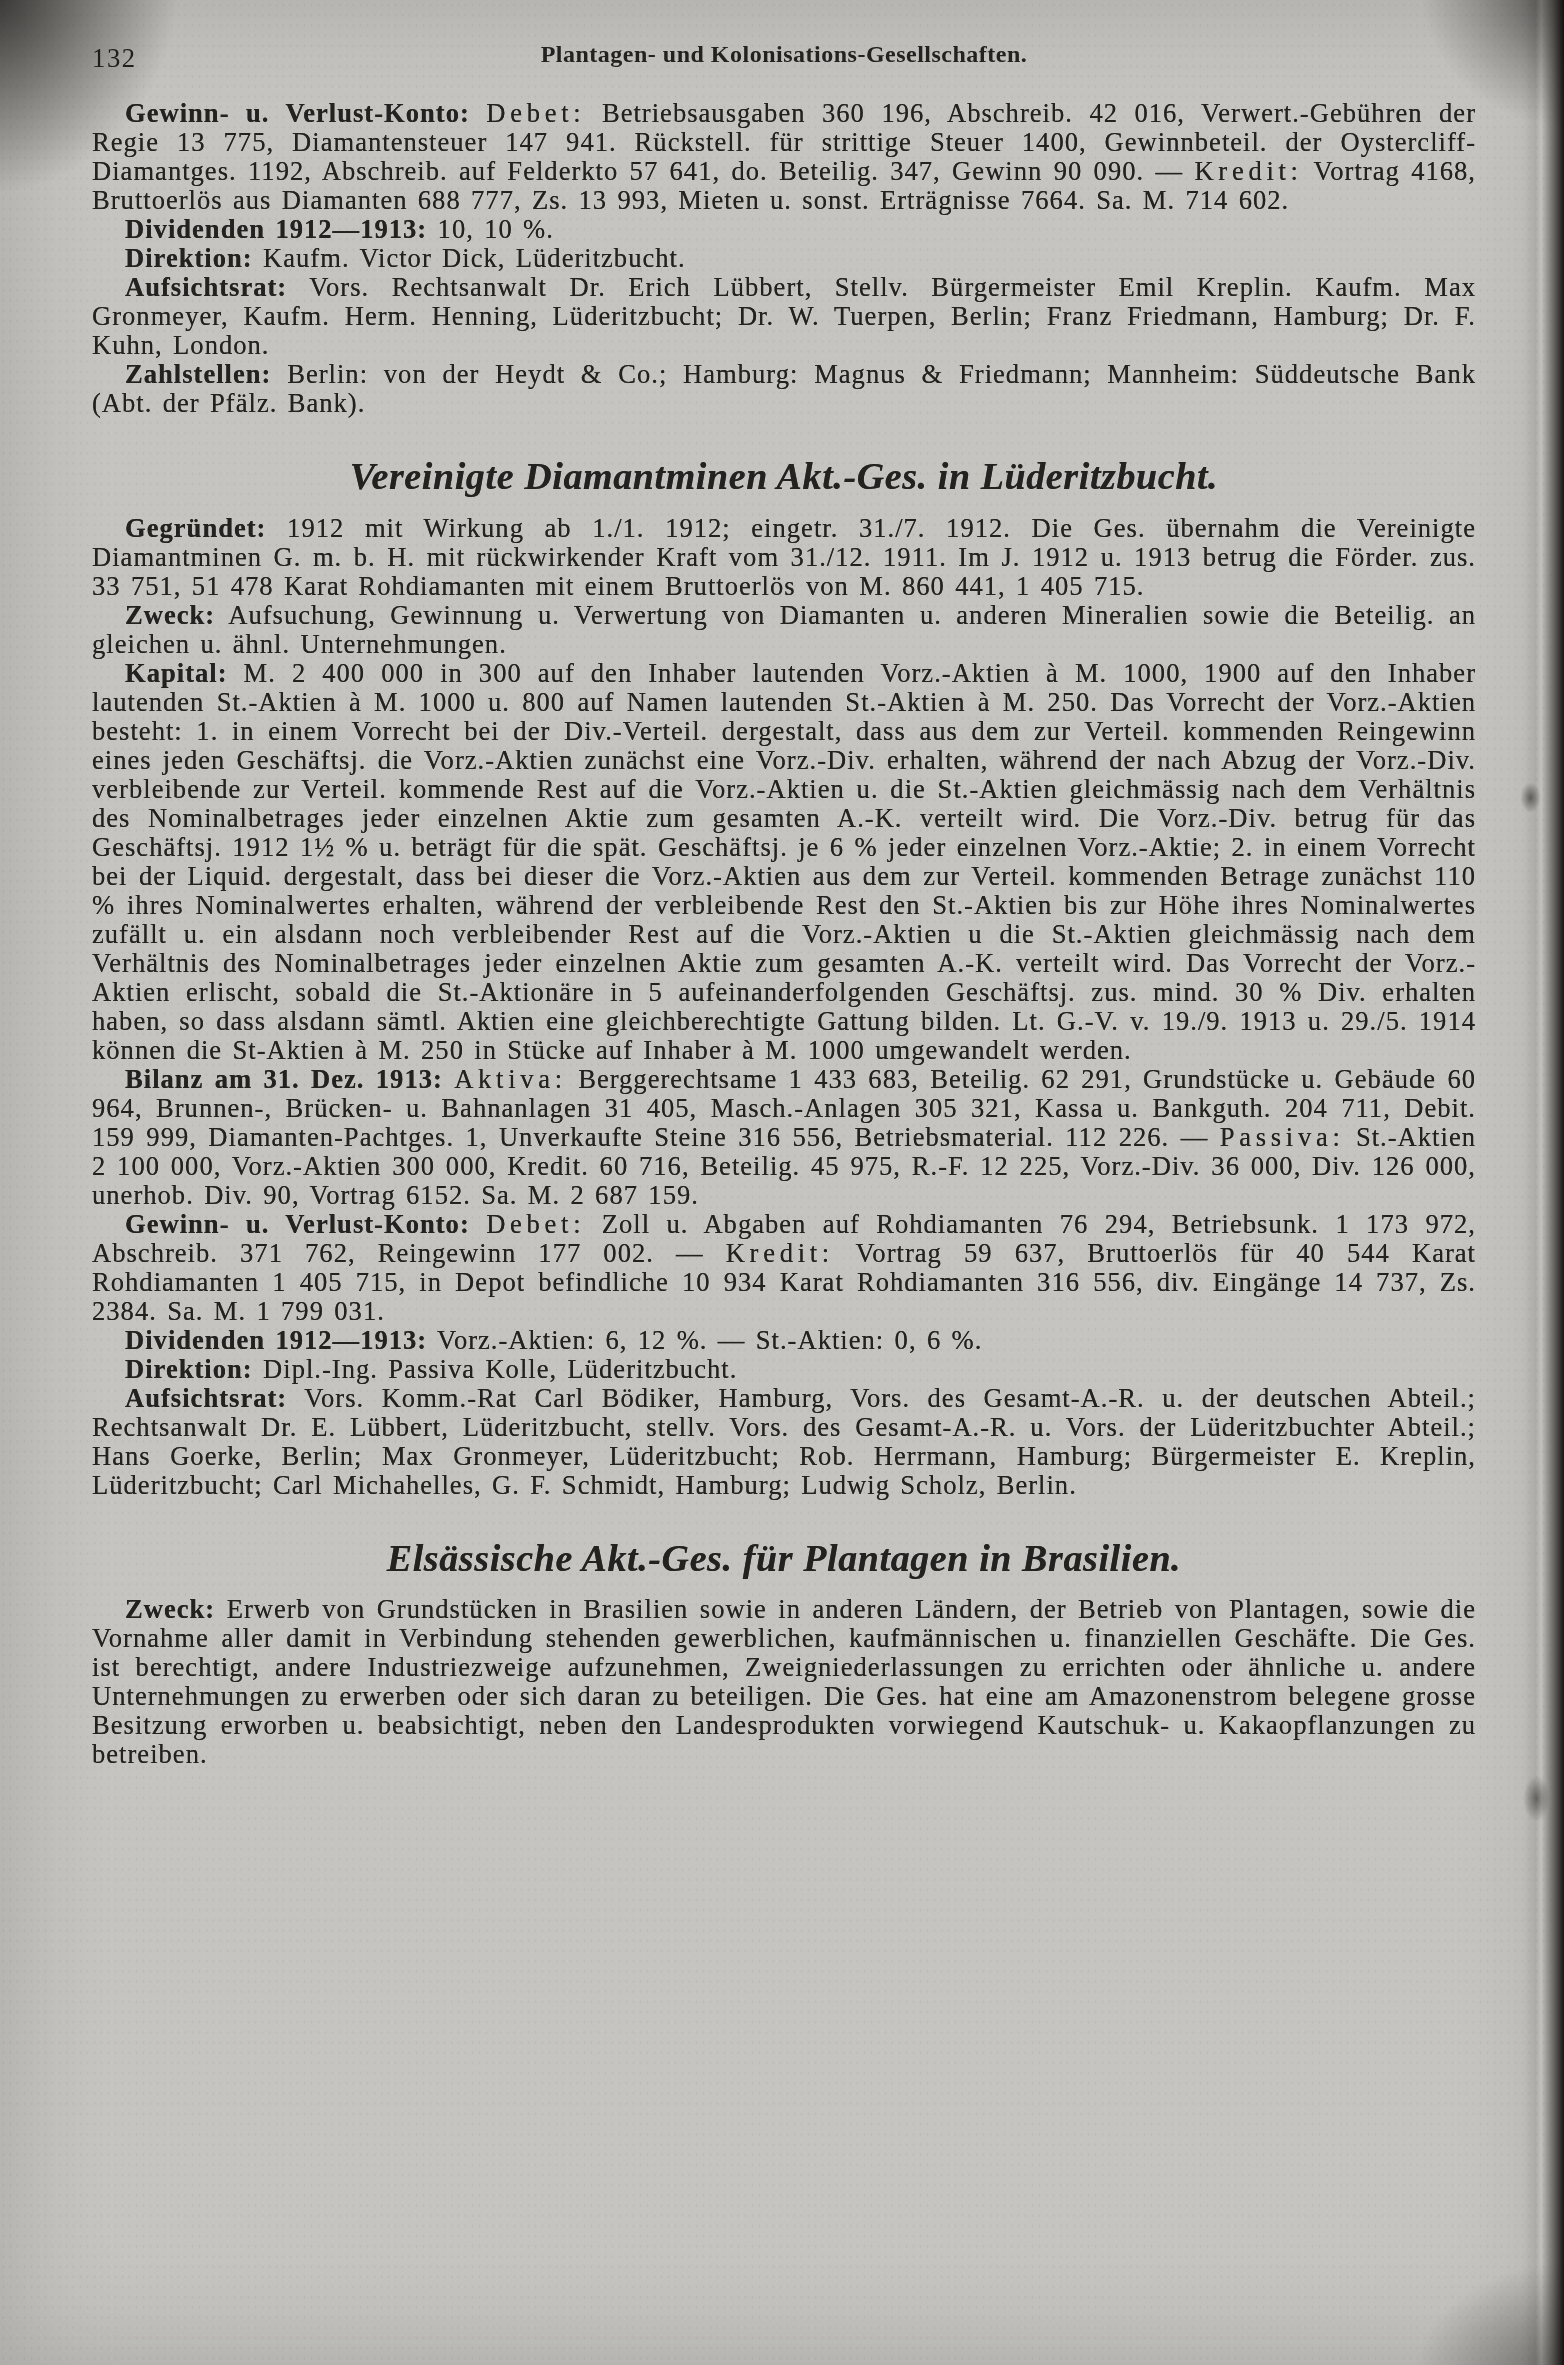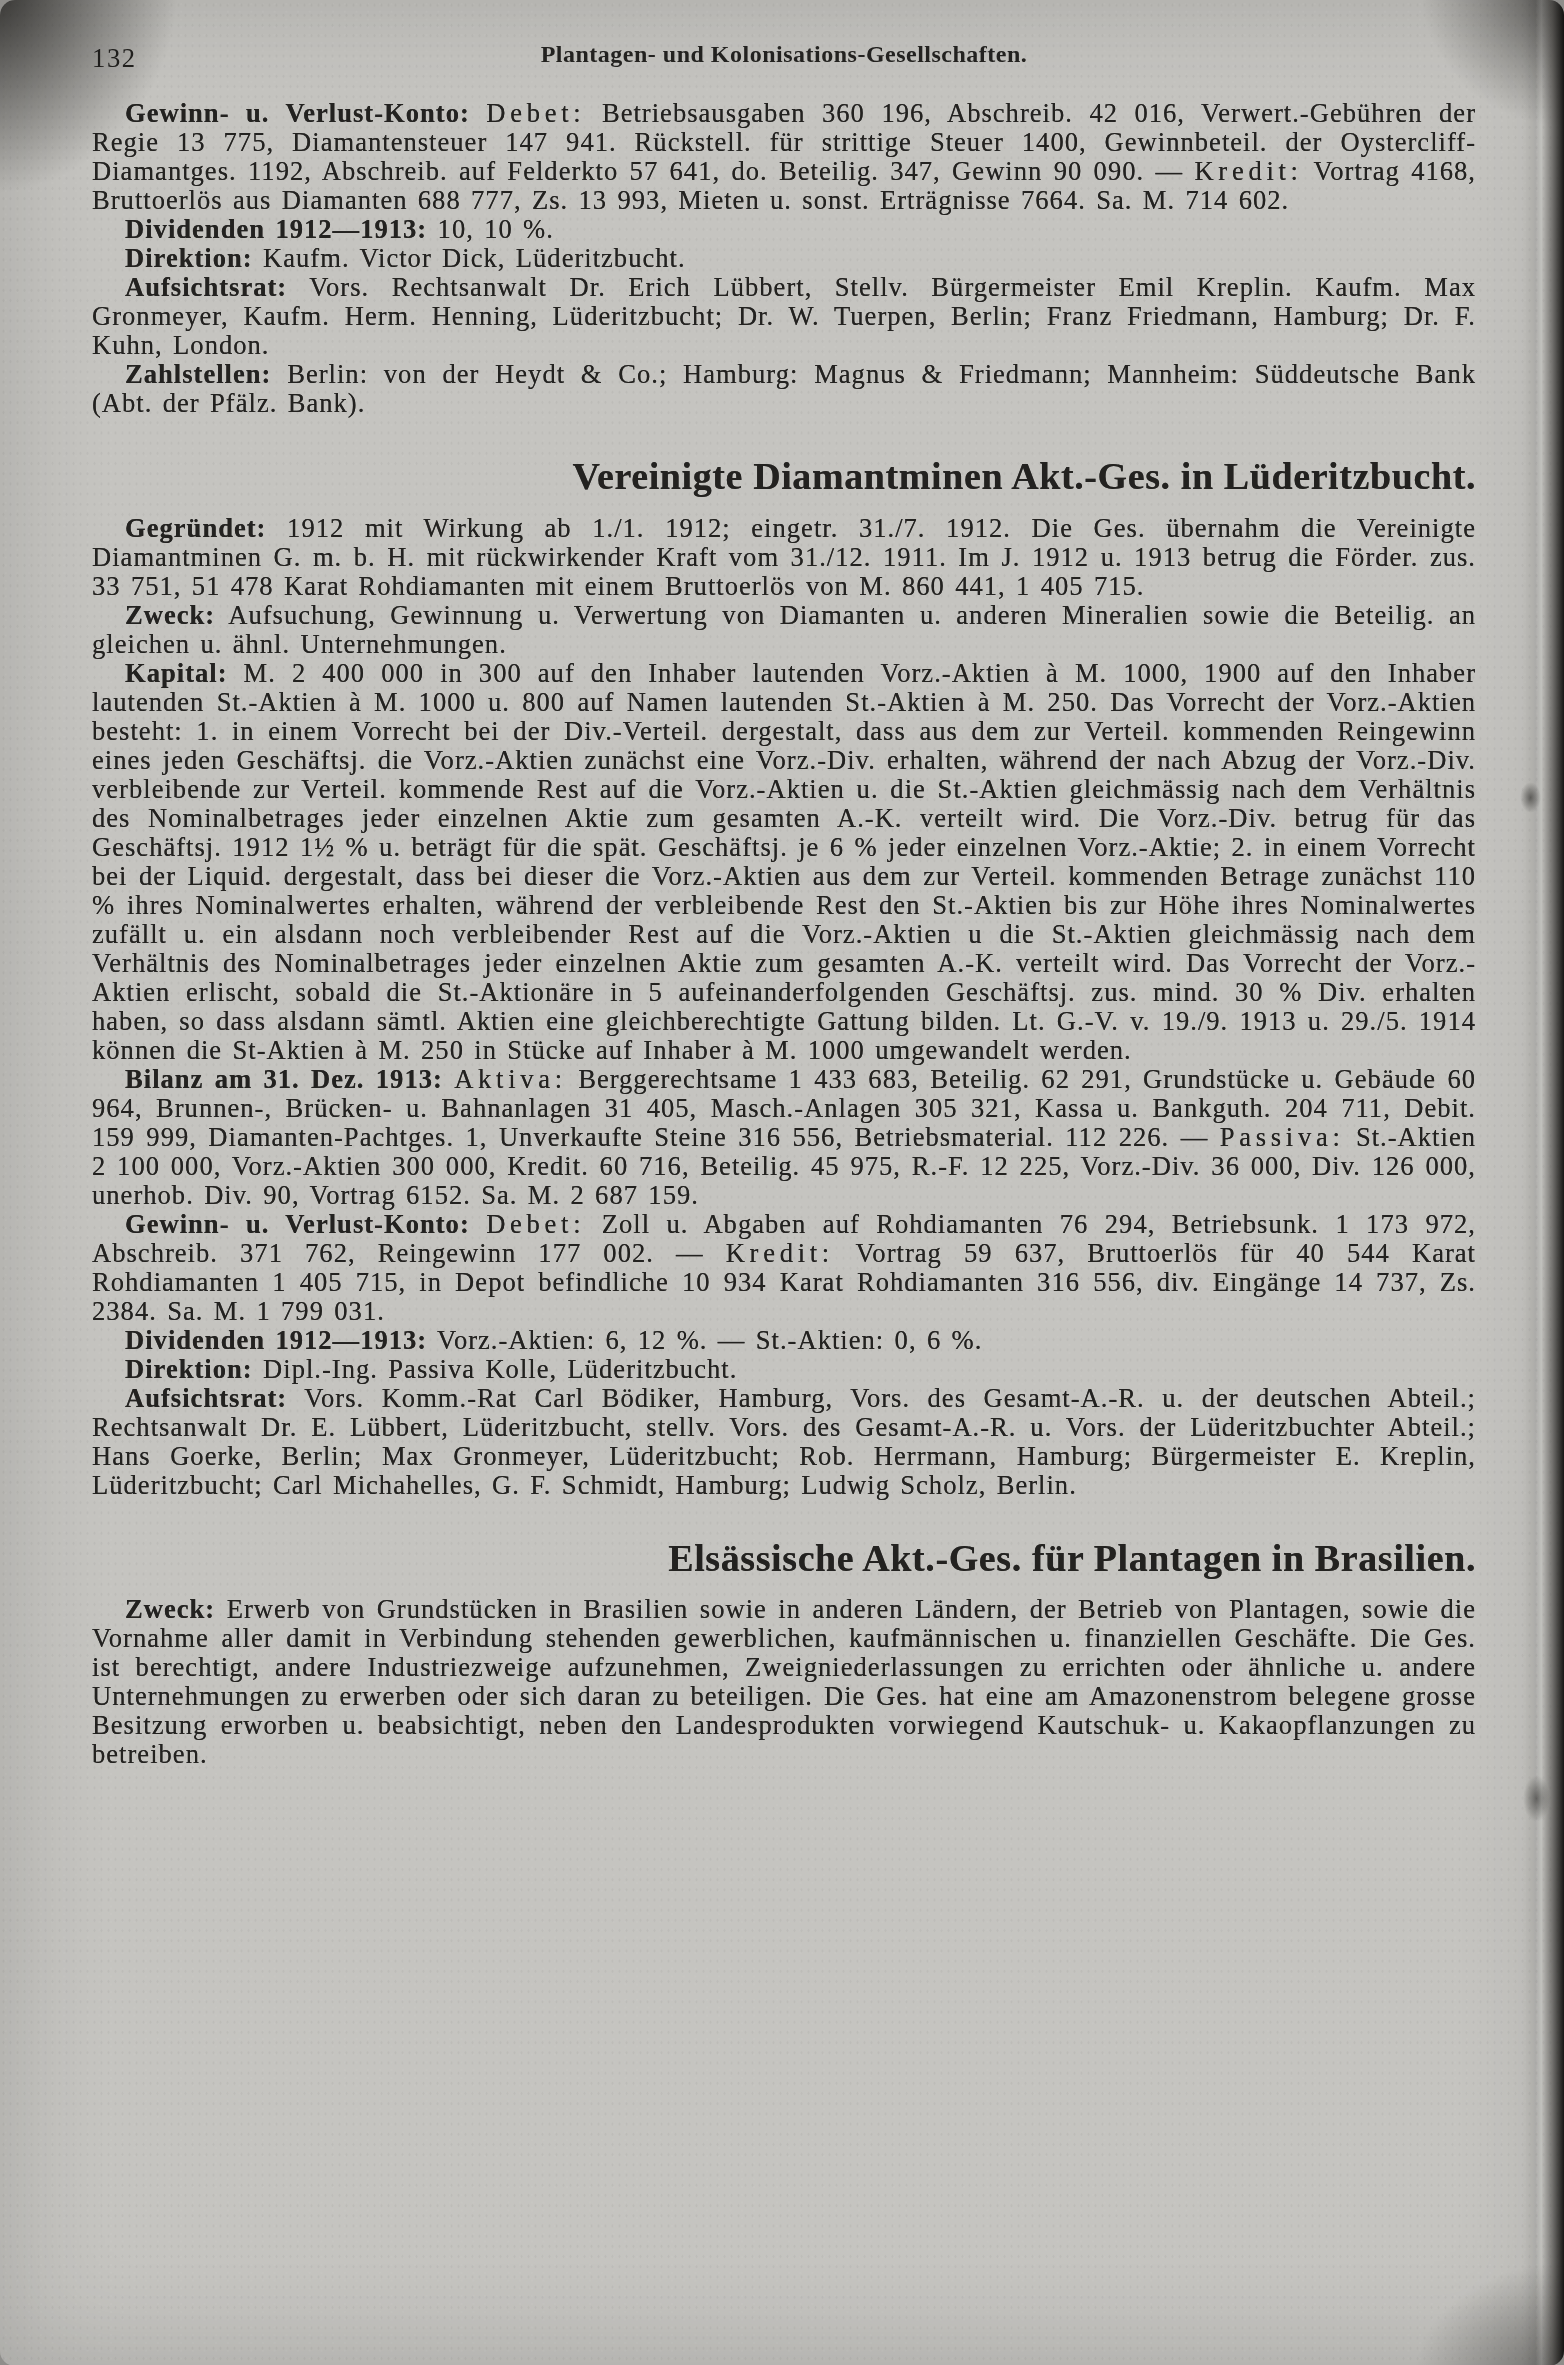--- a/index.html
+++ b/index.html
@@ -9,21 +9,20 @@
     background: #8f8e8b;
     font-family: "Liberation Serif", "DejaVu Serif", serif;
   }
   .page {
     position: relative;
     width: 1564px; height: 2366px;
     background: #c5c4c0;
     color: #232220;
     overflow: hidden;
     box-shadow: inset 0 0 109px rgba(0,0,0,0.16);
-    border-radius: 15px;
   }
   .paper-noise {
     position: absolute; inset: 0;
     background-image:
       radial-gradient(rgba(0,0,0,0.040) 0.8px, transparent 1.3px),
       radial-gradient(rgba(255,255,255,0.045) 0.8px, transparent 1.3px);
     background-size: 7px 10.2px, 11.7px 7.8px;
     pointer-events: none;
   }
   .inner {
@@ -50,23 +49,24 @@
     text-align: justify;
     text-indent: 33px;
     hyphens: auto;
     text-shadow: 0 0 0.5px rgba(35,34,32,0.75);
   }
   .b  { font-weight: 700; }
   .sp { letter-spacing: 4.7px; }
   .gap { display: inline-block; width: 42px; }
   .sec-heading {
     font-size: 38px; font-weight: 700;
-    text-align: right; letter-spacing: 0.6px;
+    text-align: center; letter-spacing: 0.6px;
     margin: 36px 0 15.6px;
     text-shadow: 0 0 0.6px rgba(35,34,32,0.7);
+    font-style: italic;
   }
   .sec-subheading {
     font-size: 26px; text-align: center;
     margin: 0 0 11px; text-indent: 0;
     letter-spacing: 0.8px;
     text-shadow: 0 0 0.5px rgba(35,34,32,0.7);
   }
   
   .scan-edge-right {
     position: absolute; top: 0; right: 0; width: 42px; height: 100%;

